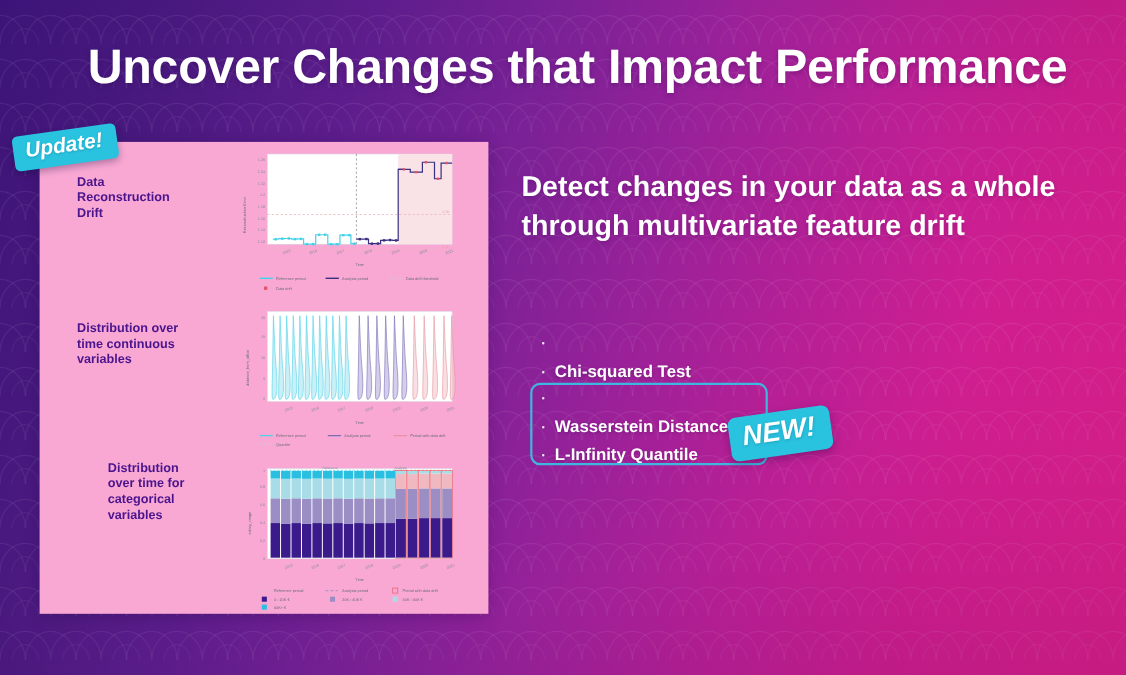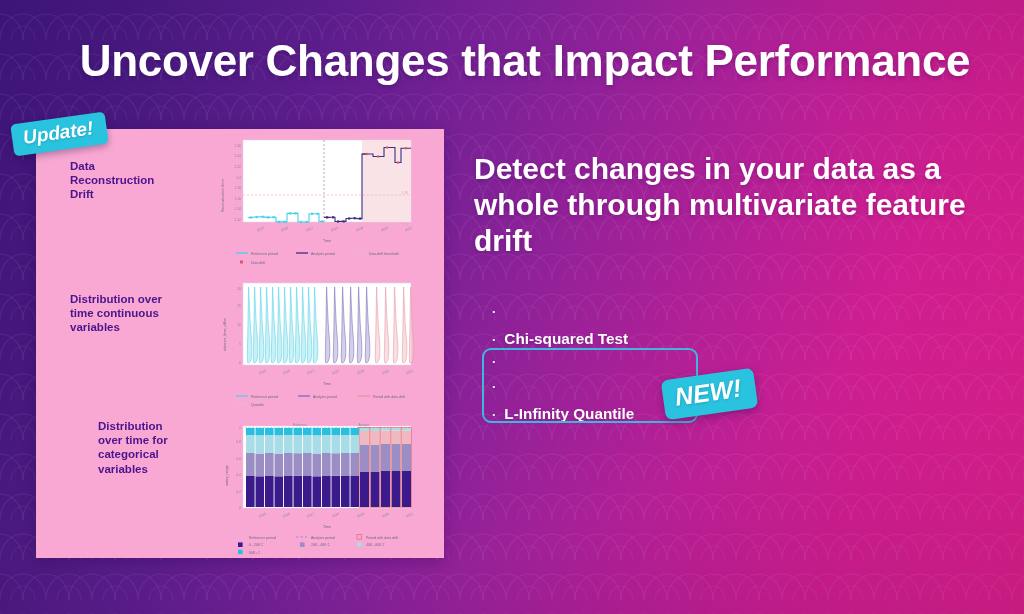--- a/index.html
+++ b/index.html
@@ -75,21 +75,21 @@
     border-radius:5px;
     box-shadow:0 3px 7px rgba(20,0,50,.3);
     text-shadow:0 1px 2px rgba(0,60,80,.25);
     z-index:8;
   }
 
   
   #right { position:absolute; left:474px; top:0; width:550px; height:614px; }
   .headline {
     position:absolute;
-    color:#ffffff; font-weight:bold; font-size:30px; line-height:36px;
+    color:#ffffff; font-weight:bold; font-size:26px; line-height:36px;
     text-shadow:0 2px 4px rgba(40,0,70,.22);
   }
   #hl1 { top:151px; left:0; width:540px; }
   #hl2 { top:272px; left:0; width:550px; }
   #hl3 { top:472px; left:0; width:470px; }
 
   #bullets { position:absolute; top:305px; left:8px; width:330px; }
   .bullet {
     display:flex; align-items:baseline; gap:8px;
     color:#ffffff; font-weight:bold; font-size:15.3px;
@@ -522,20 +522,21 @@
     </div>
     <div class="bullet">
       <span class="dot">·</span>
       <span>Chi-squared Test</span>
     </div>
     <div class="bullet">
       <span class="dot">·</span>
     </div>
     <div class="bullet">
       <span class="dot">·</span>
+      <span>Wasserstein Distance</span>
     </div>
     <div class="bullet">
       <span class="dot">·</span>
       <span>L-Infinity Quantile</span>
     </div>
   </div>
 
   <div id="hl-box"></div>
 </div>
 

